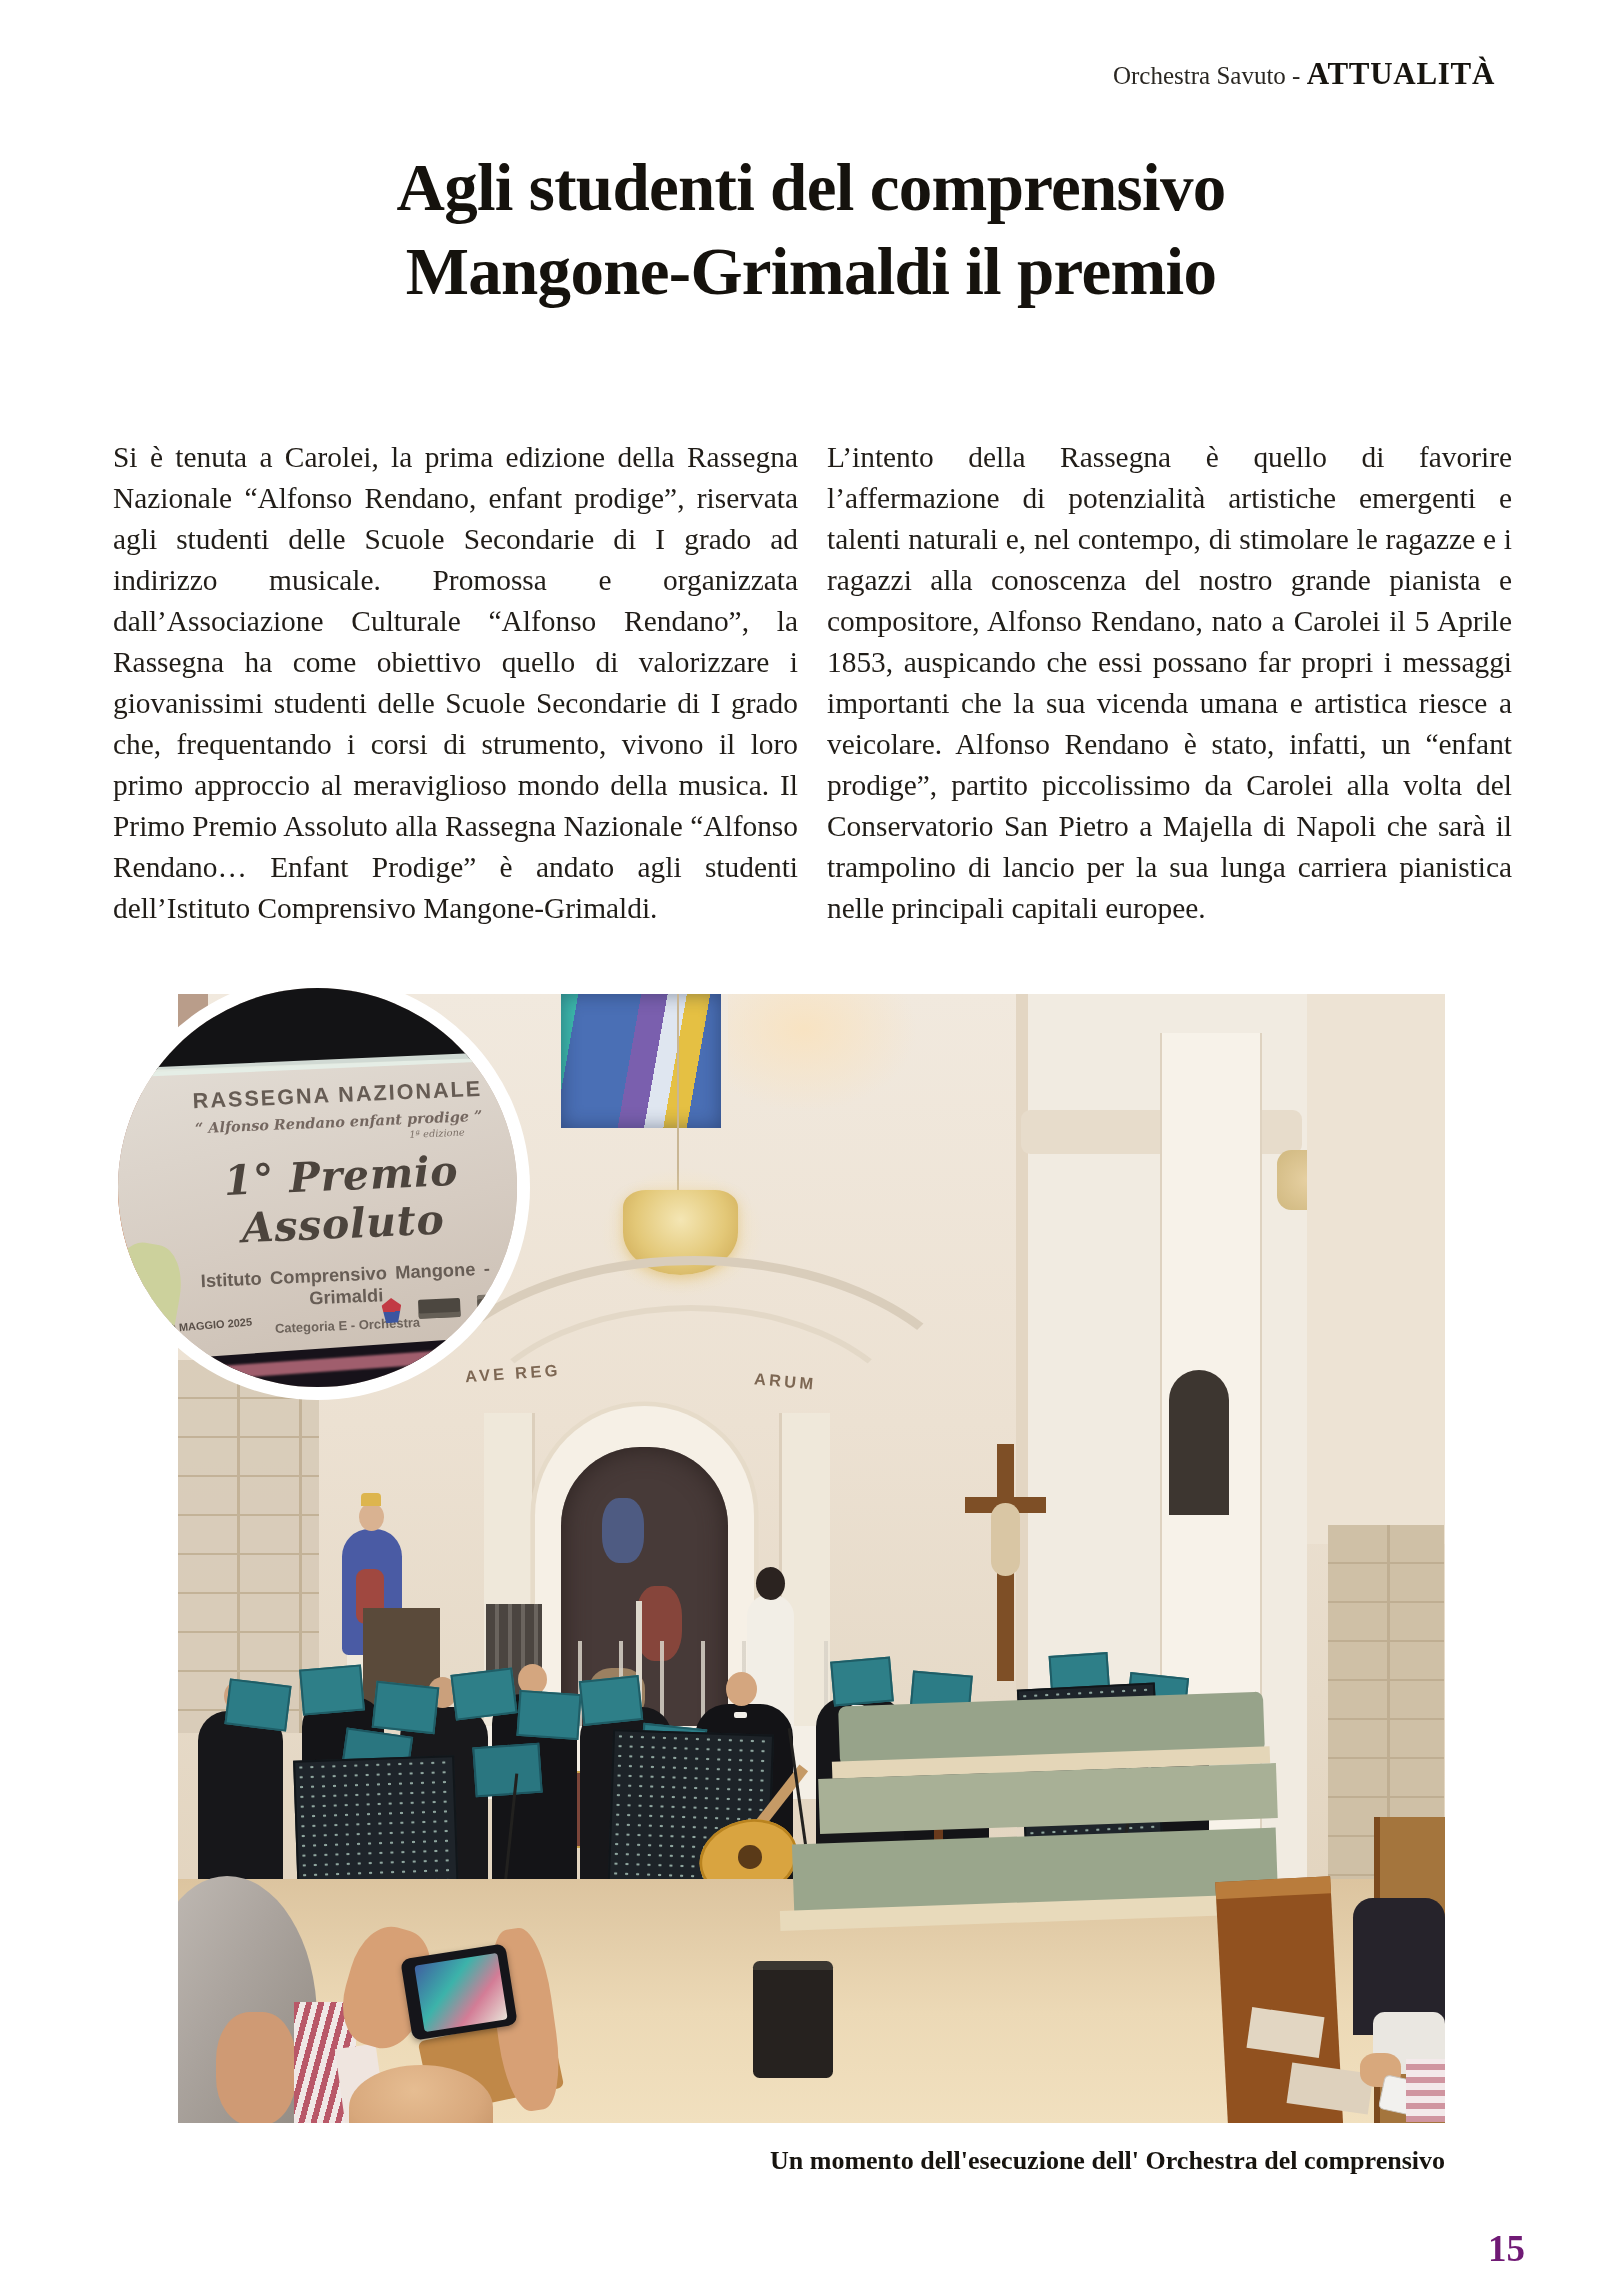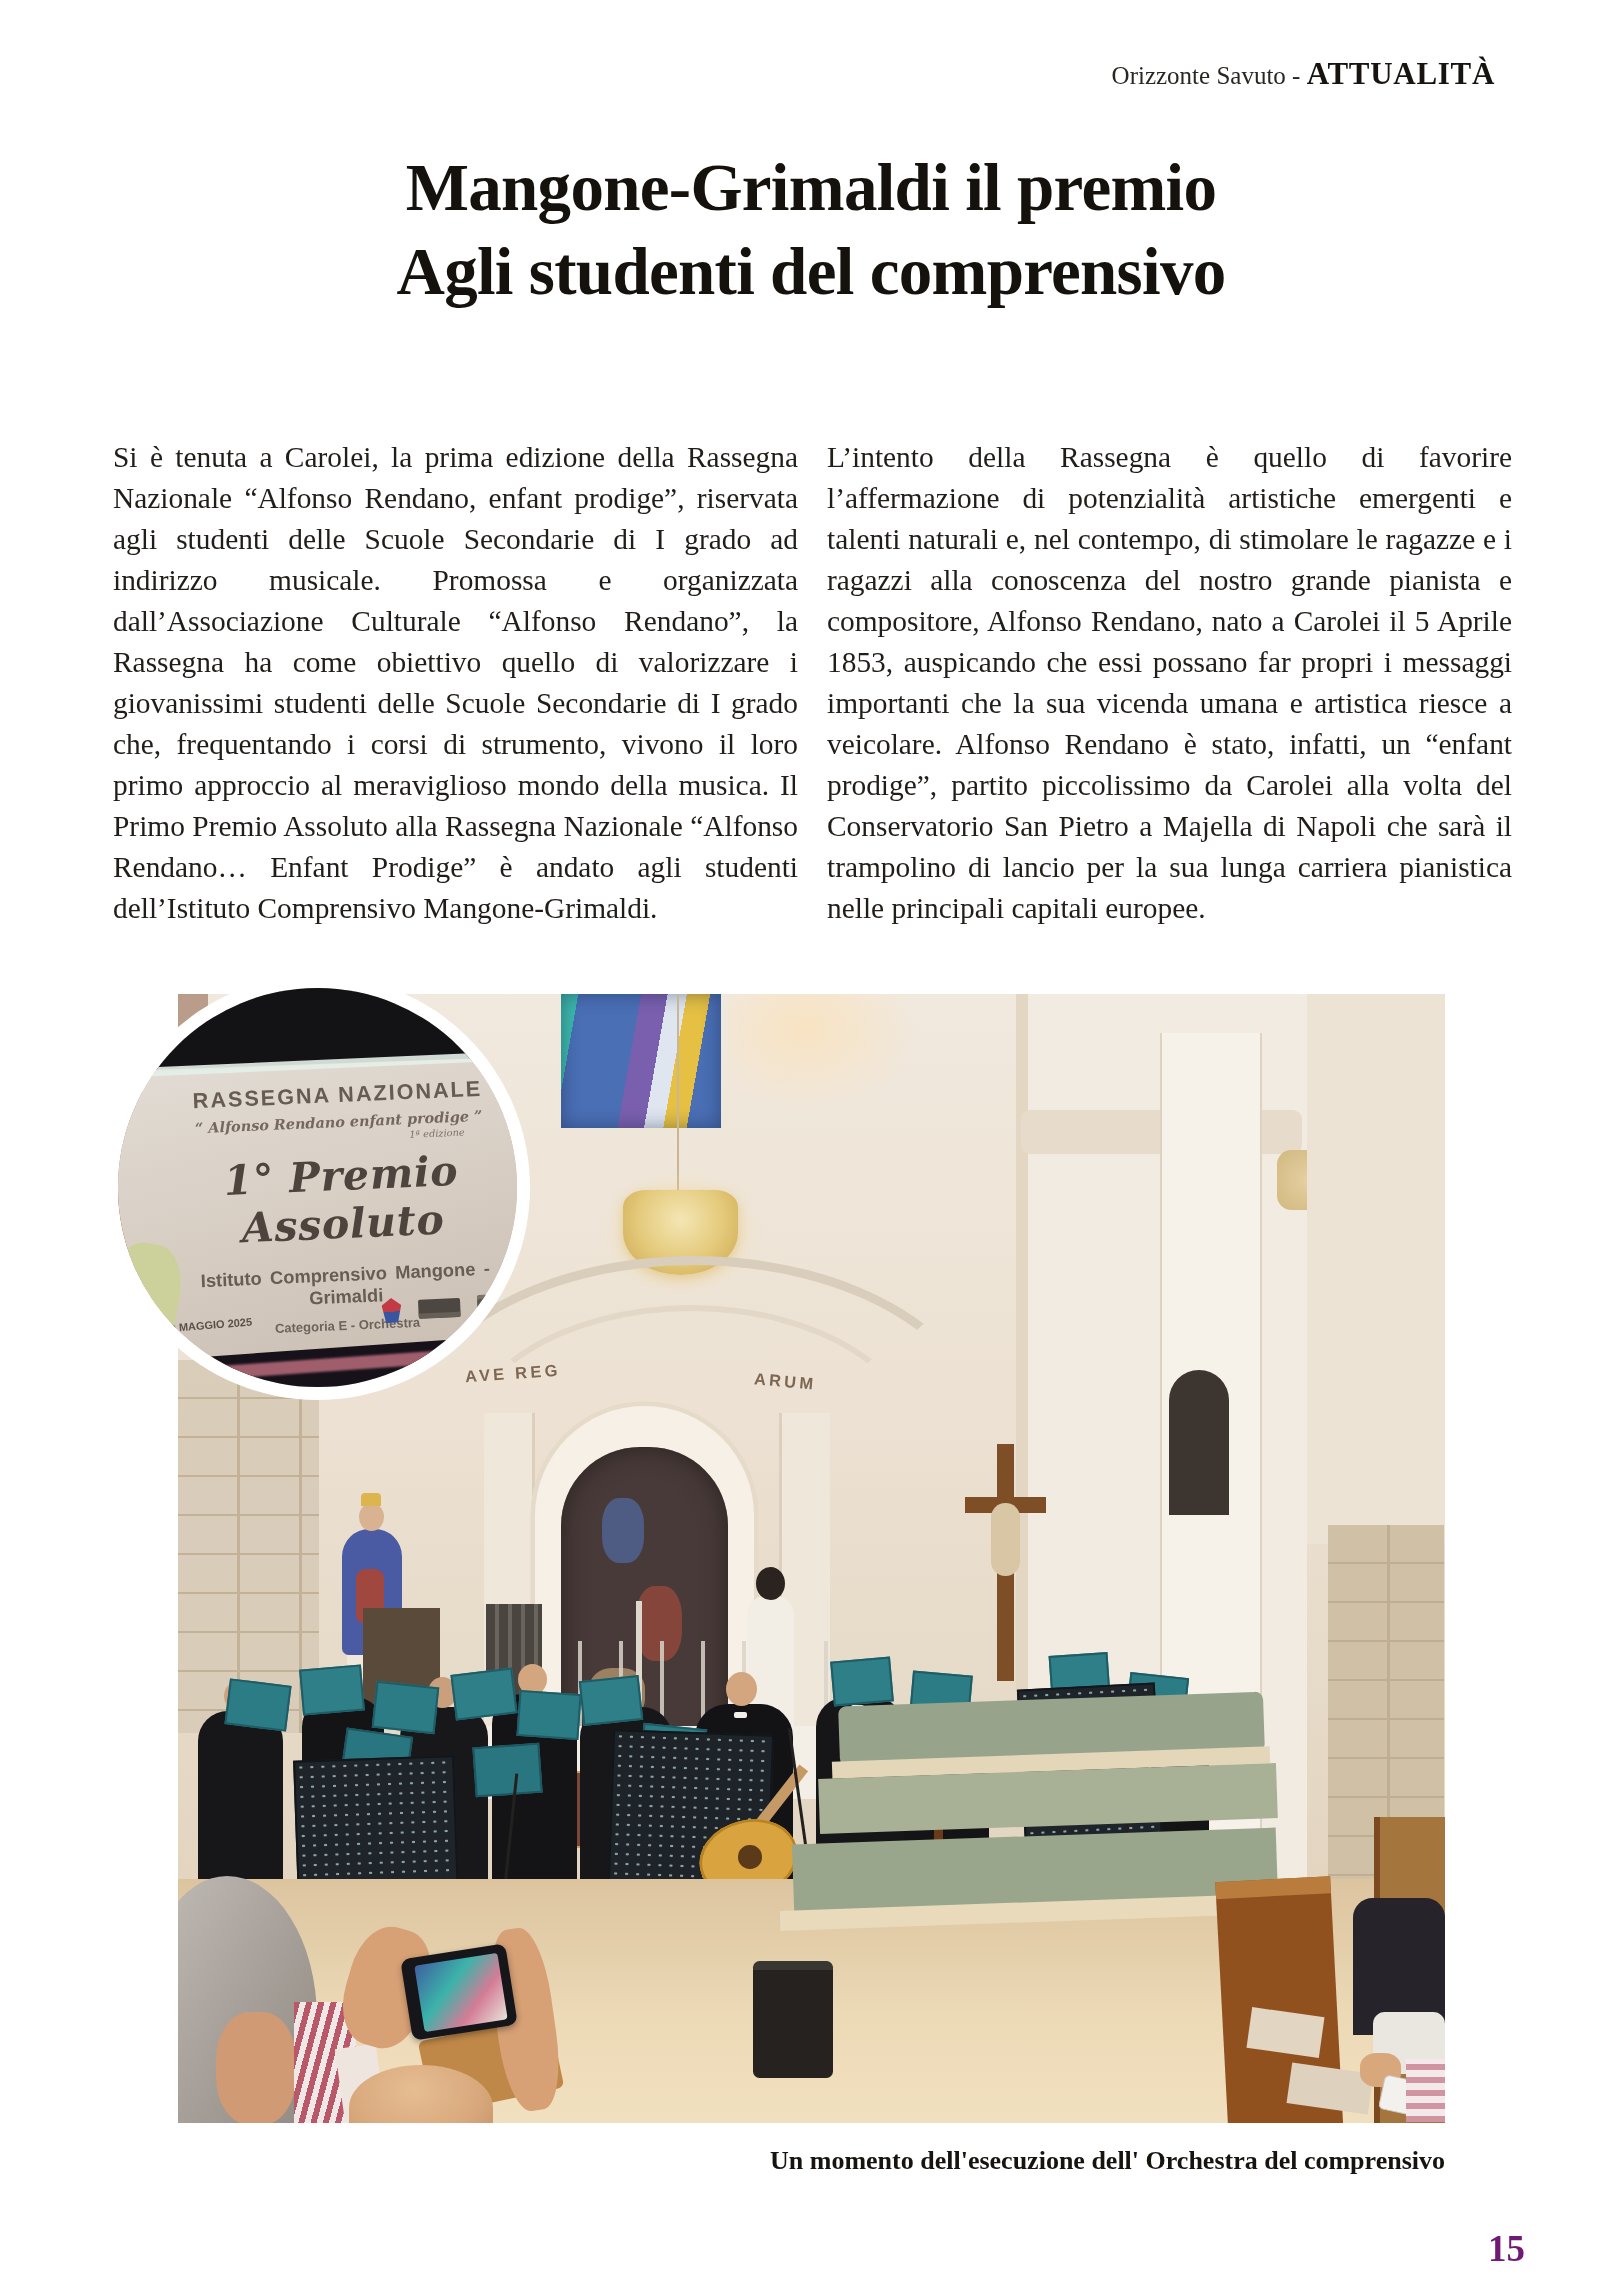--- a/index.html
+++ b/index.html
@@ -53,26 +53,26 @@
   .caption{position:absolute;top:2146px;left:178px;width:1267px;text-align:right;
            font-weight:bold;font-size:26px;color:#17140f;}
   .folio{position:absolute;top:2227px;right:98px;font-weight:bold;font-size:37px;color:#701a75;}
 </style>
 </head>
 <body>
 
 <div class="page">
 
   <div class="hdr">
-    <span class="pub">Orizzonte Savuto</span><span class="pub"> - </span><span class="sec">ATTUALITÀ</span>
+    <span class="pub">Orchestra Savuto</span><span class="pub"> - </span><span class="sec">ATTUALITÀ</span>
   </div>
 
   <div class="headline">
+    <div>Agli studenti del comprensivo</div>
     <div>Mangone-Grimaldi il premio</div>
-    <div>Agli studenti del comprensivo</div>
   </div>
 
   <div class="cols">
     <p class="col">Si è tenuta a Carolei, la prima edizione della Rassegna Nazionale “Alfonso Rendano, enfant prodige”, riservata agli studenti delle Scuole Secondarie di I grado ad indirizzo musicale. Promossa e organizzata dall’Associazione Culturale “Alfonso Rendano”, la Rassegna ha come obiettivo quello di valorizzare i giovanissimi studenti delle Scuole Secondarie di I grado che, frequentando i corsi di strumento, vivono il loro primo approccio al meraviglioso mondo della musica. Il Primo Premio Assoluto alla Rassegna Nazionale “Alfonso Rendano… Enfant Prodige” è andato agli studenti dell’Istituto Comprensivo Mangone-Grimaldi.</p>
     <p class="col">L’intento della Rassegna è quello di favorire l’affermazione di potenzialità artistiche emergenti e talenti naturali e, nel contempo, di stimolare le ragazze e i ragazzi alla conoscenza del nostro grande pianista e compositore, Alfonso Rendano, nato a Carolei il 5 Aprile 1853, auspicando che essi possano far propri i messaggi importanti che la sua vicenda umana e artistica riesce a veicolare. Alfonso Rendano è stato, infatti, un “enfant prodige”, partito piccolissimo da Carolei alla volta del Conservatorio San Pietro a Majella di Napoli che sarà il trampolino di lancio per la sua lunga carriera pianistica nelle principali capitali europee.</p>
   </div>
 
   <div class="photo">
 
     <div class="p" style="left:0;top:0;width:30px;height:62px;background:#b99d8a;"></div>

